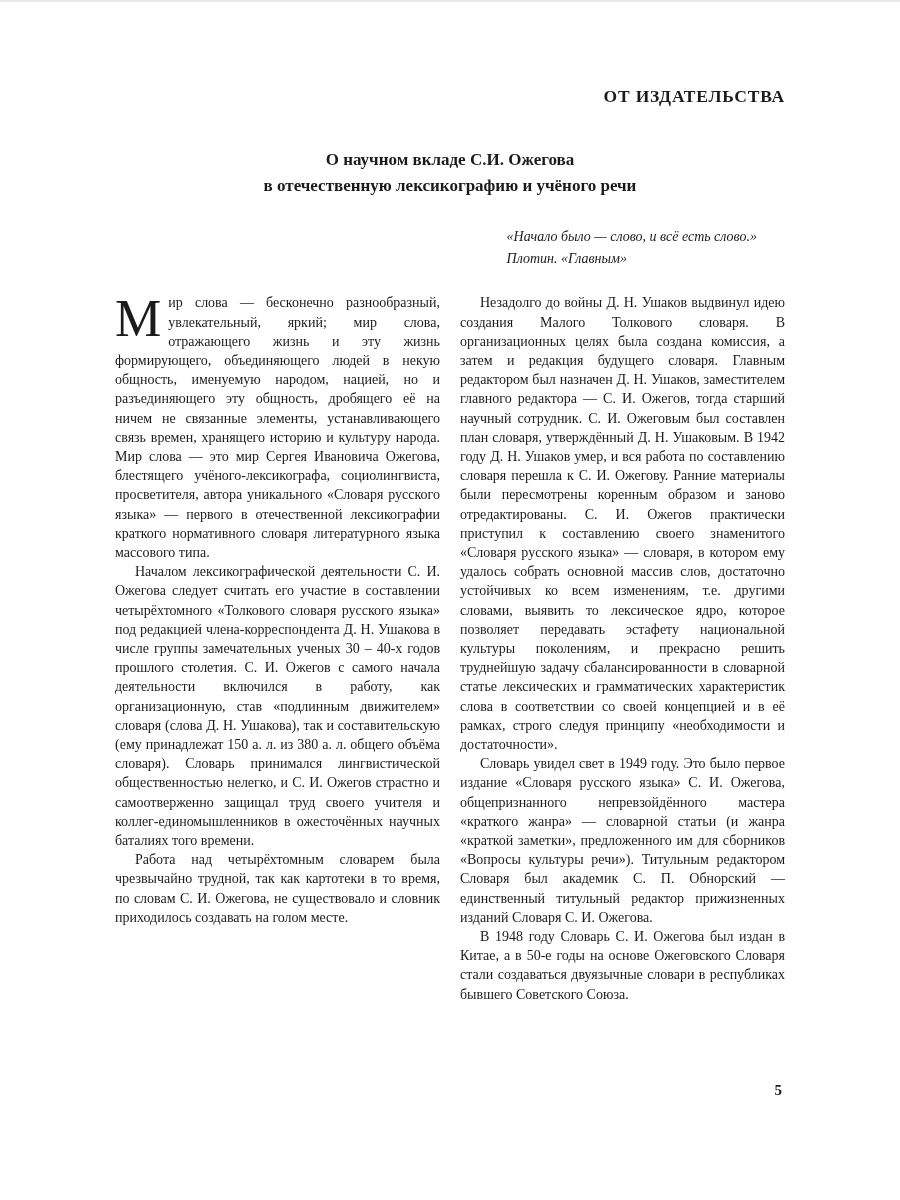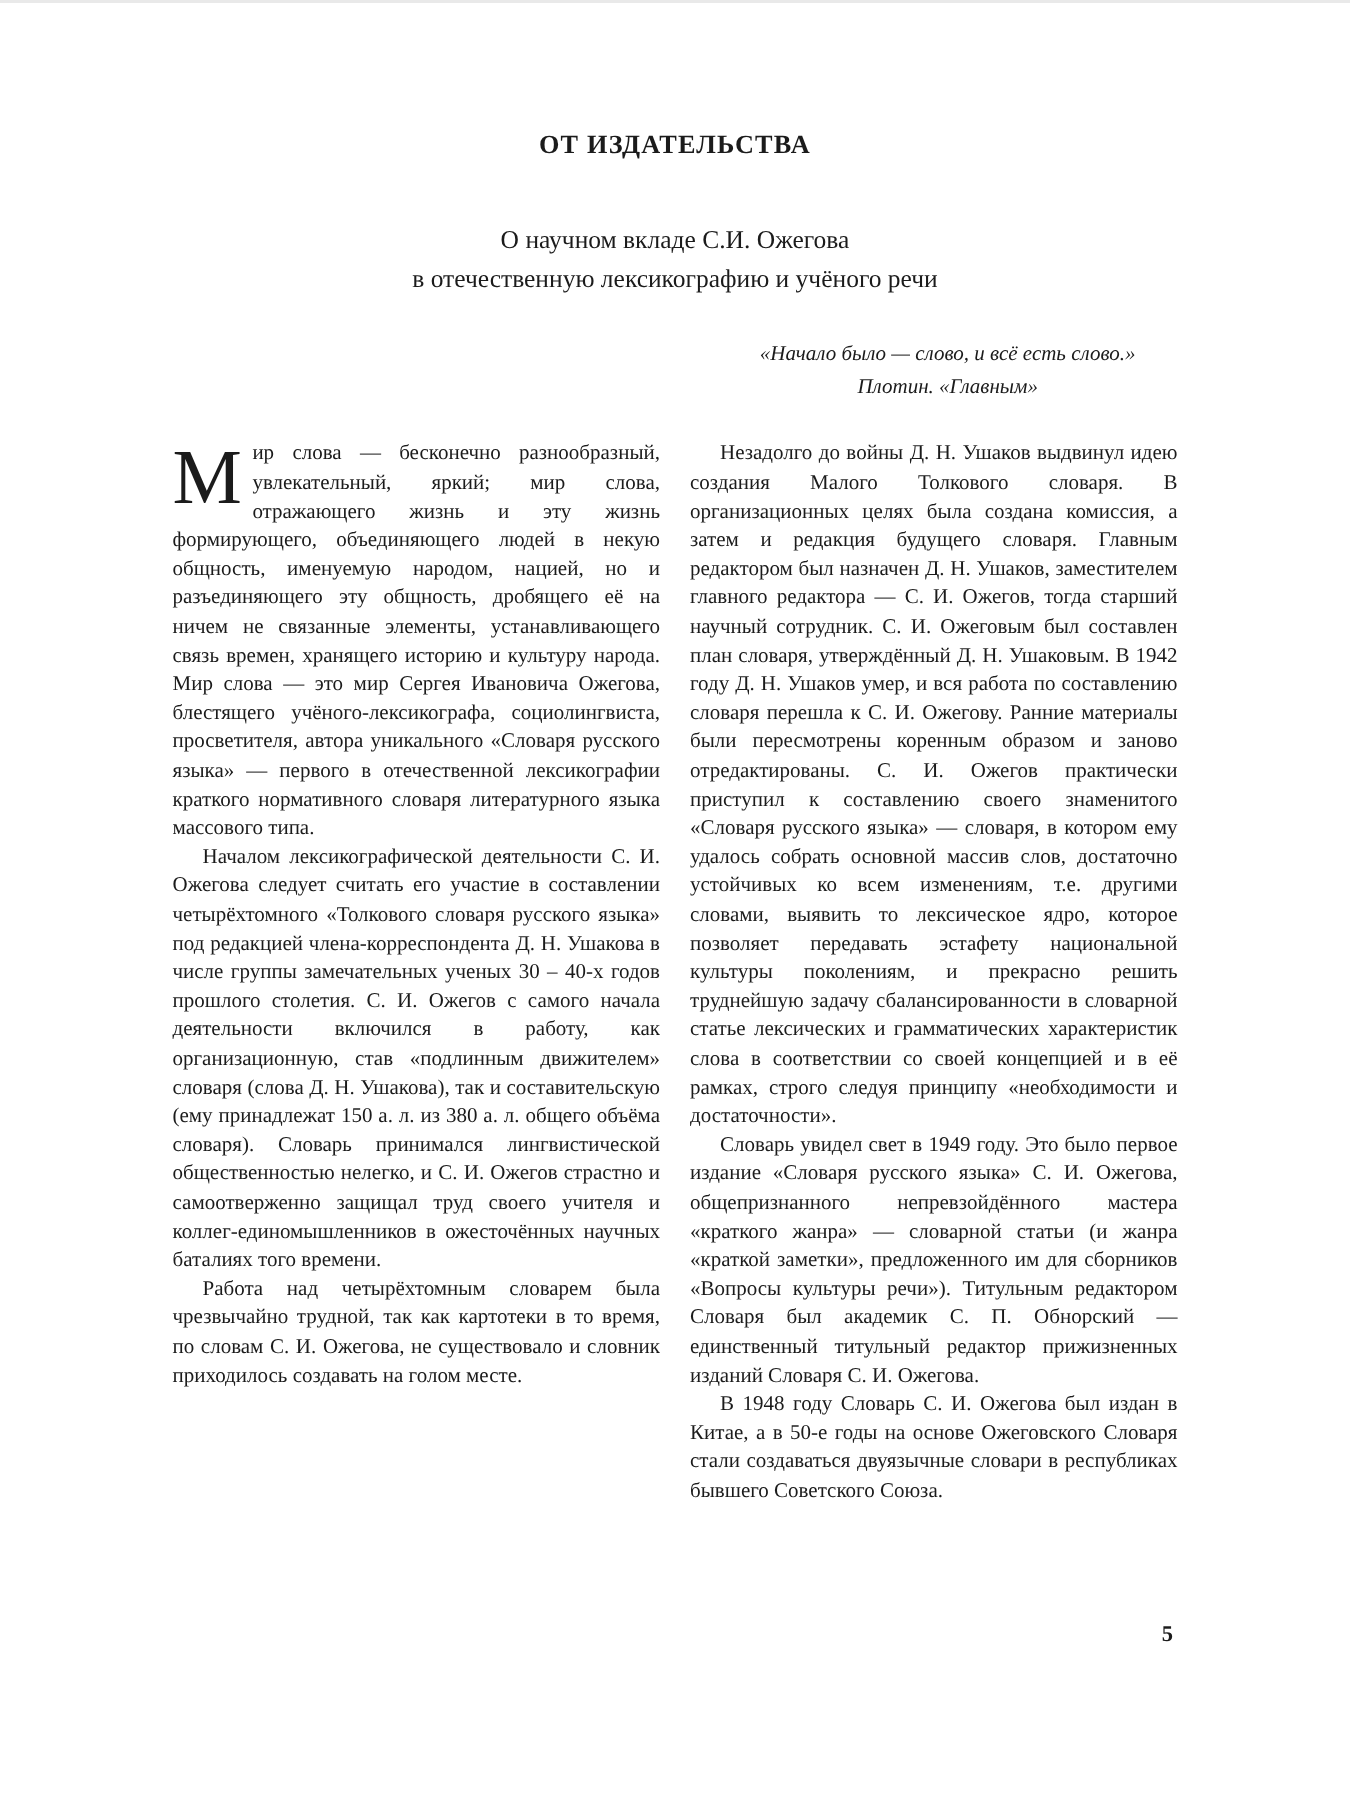--- a/index.html
+++ b/index.html
@@ -15,40 +15,39 @@
     width:900px; height:1200px;
     padding:86px 115px 0 115px;
     background:#ffffff;
   }
   .page::before {
     content:"";
     position:absolute; top:0; left:0; right:0; height:2px;
     background:#e9e9e9;
   }
   .title {
-    text-align:center;
+    text-align:right;
     font-size:17.5px;
     font-weight:bold;
     letter-spacing:0.8px;
     margin-bottom:40px;
   }
   .subtitle {
     text-align:center;
     font-size:17px;
-    font-weight:normal;
+    font-weight:bold;
     line-height:1.5;
     margin-bottom:28px;
   }
   .epigraph {
     width:max-content;
     max-width:420px;
     margin:0 28px 0 auto;
     font-style:italic;
     font-size:14px;
-    text-align:center;
     line-height:1.55;
     margin-bottom:24px;
   }
   .columns {
     display:flex;
     gap:20px;
     text-align:justify;
     font-size:14px;
     line-height:19.2px;
     hyphens:auto;

